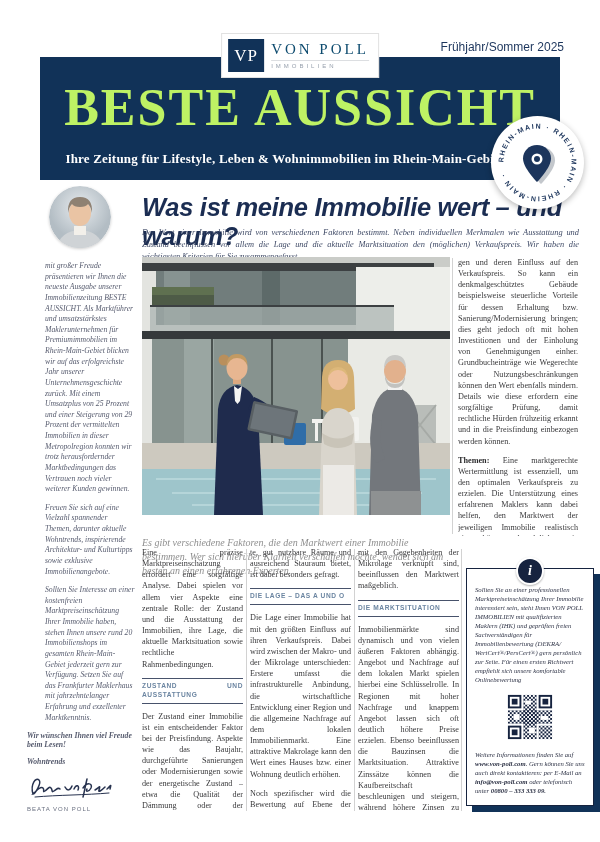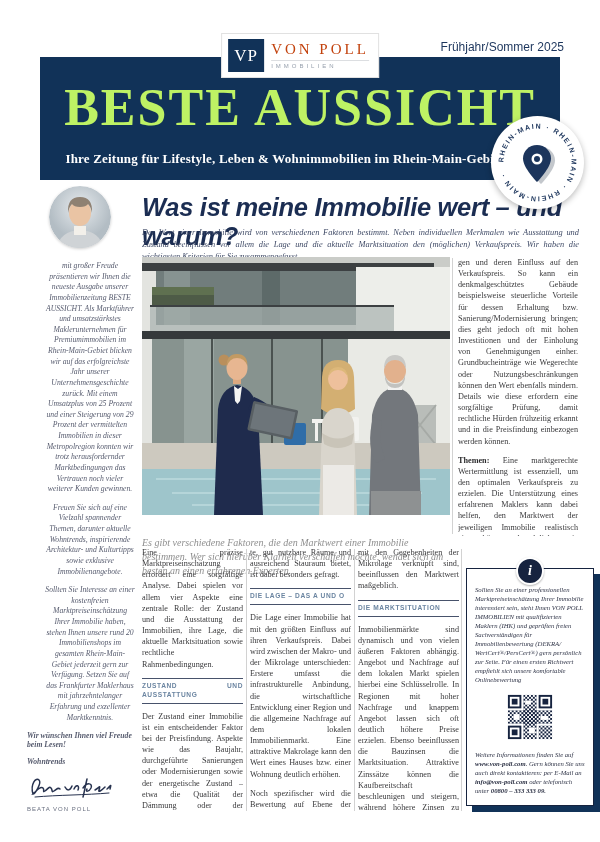--- a/index.html
+++ b/index.html
@@ -8,37 +8,37 @@
   
   #banner{position:absolute;left:40px;top:57px;width:520px;height:123px;background:#113258;}
   #issue{position:absolute;right:36px;top:40px;font-family:"Liberation Sans",sans-serif;
          font-size:12px;color:#1c355c;}
   #logo{position:absolute;left:50%;top:33px;transform:translateX(-50%);background:#fff;
         border:1px solid #e1e1e1;display:flex;align-items:center;gap:7px;padding:5px 9px 5px 6px;z-index:3;}
   #logo .vp-square{width:36px;height:33px;background:#113258;color:#fff;display:flex;
         align-items:center;justify-content:center;font-family:"Liberation Serif",serif;
         font-size:17px;letter-spacing:1px;}
   #logo .logo-name{font-family:"Liberation Serif",serif;font-size:15px;letter-spacing:3px;
-        color:#c2410c;line-height:1;}
+        color:#0c4a6e;line-height:1;}
   #logo .logo-sub{display:block;font-family:"Liberation Sans",sans-serif;font-size:6px;
         letter-spacing:3px;color:#97a0ad;margin-top:3px;border-top:1px solid #dcdee1;padding-top:2px;}
   #paper-title{position:absolute;left:0;right:0;top:25px;text-align:center;color:#bef264;
         font-family:"Liberation Serif",serif;font-size:52px;line-height:1;letter-spacing:2px;font-weight:600;}
   #paper-subtitle{position:absolute;left:0;right:30px;bottom:13px;text-align:center;color:#fff;
         font-family:"Liberation Serif",serif;font-weight:bold;font-size:13px;letter-spacing:.2px;}
   #badge{position:absolute;left:491px;top:116px;width:93px;height:93px;z-index:4;}
   #badge .disc{position:absolute;inset:0;background:#fff;border-radius:50%;
         box-shadow:0 2px 6px rgba(0,0,0,.28);}
   #badge svg{position:relative;z-index:2;}
   
   #leftcol{position:absolute;left:25px;top:186px;width:110px;height:625px;overflow:hidden;}
   .avatar-wrap{width:62px;height:62px;border-radius:50%;overflow:hidden;margin:0 auto 13px auto;
         box-shadow:0 1px 3px rgba(0,0,0,.2);}
   .salutation{font-style:italic;font-weight:bold;font-size:9.3px;color:#1c2f55;margin:0 0 7px 2px;}
-  .ed-p{font-style:italic;font-size:7.7px;line-height:1.38;color:#565b6e;margin:0 0 8px 20px;text-align:center;}
+  .ed-p{font-style:italic;font-size:7.7px;line-height:1.38;color:#565b6e;margin:0 0 8px 20px;}
   .ed-close{font-style:italic;font-size:7.7px;color:#565b6e;margin:0 0 8px 2px;font-weight:bold;}
   .sig-caption{font-family:"Liberation Sans",sans-serif;font-size:6px;letter-spacing:1px;
         color:#6a7080;margin:2px 0 0 2px;}
   #promo-box{width:100px;margin:10px 0 0 5px;background:#113258;padding:7px 0 10px 0;text-align:center;}
   #promo-box .cover{width:76px;height:100px;margin:0 auto 8px auto;display:block;box-shadow:0 1px 3px rgba(0,0,0,.4);}
   
   #headline{position:absolute;left:142px;top:193px;width:445px;margin:0;
         font-family:"Liberation Sans",sans-serif;font-style:italic;font-weight:bold;
         font-size:25.5px;color:#1b2d52;letter-spacing:-.3px;}
   #standfirst{position:absolute;left:142px;top:227px;width:437px;font-style:italic;

